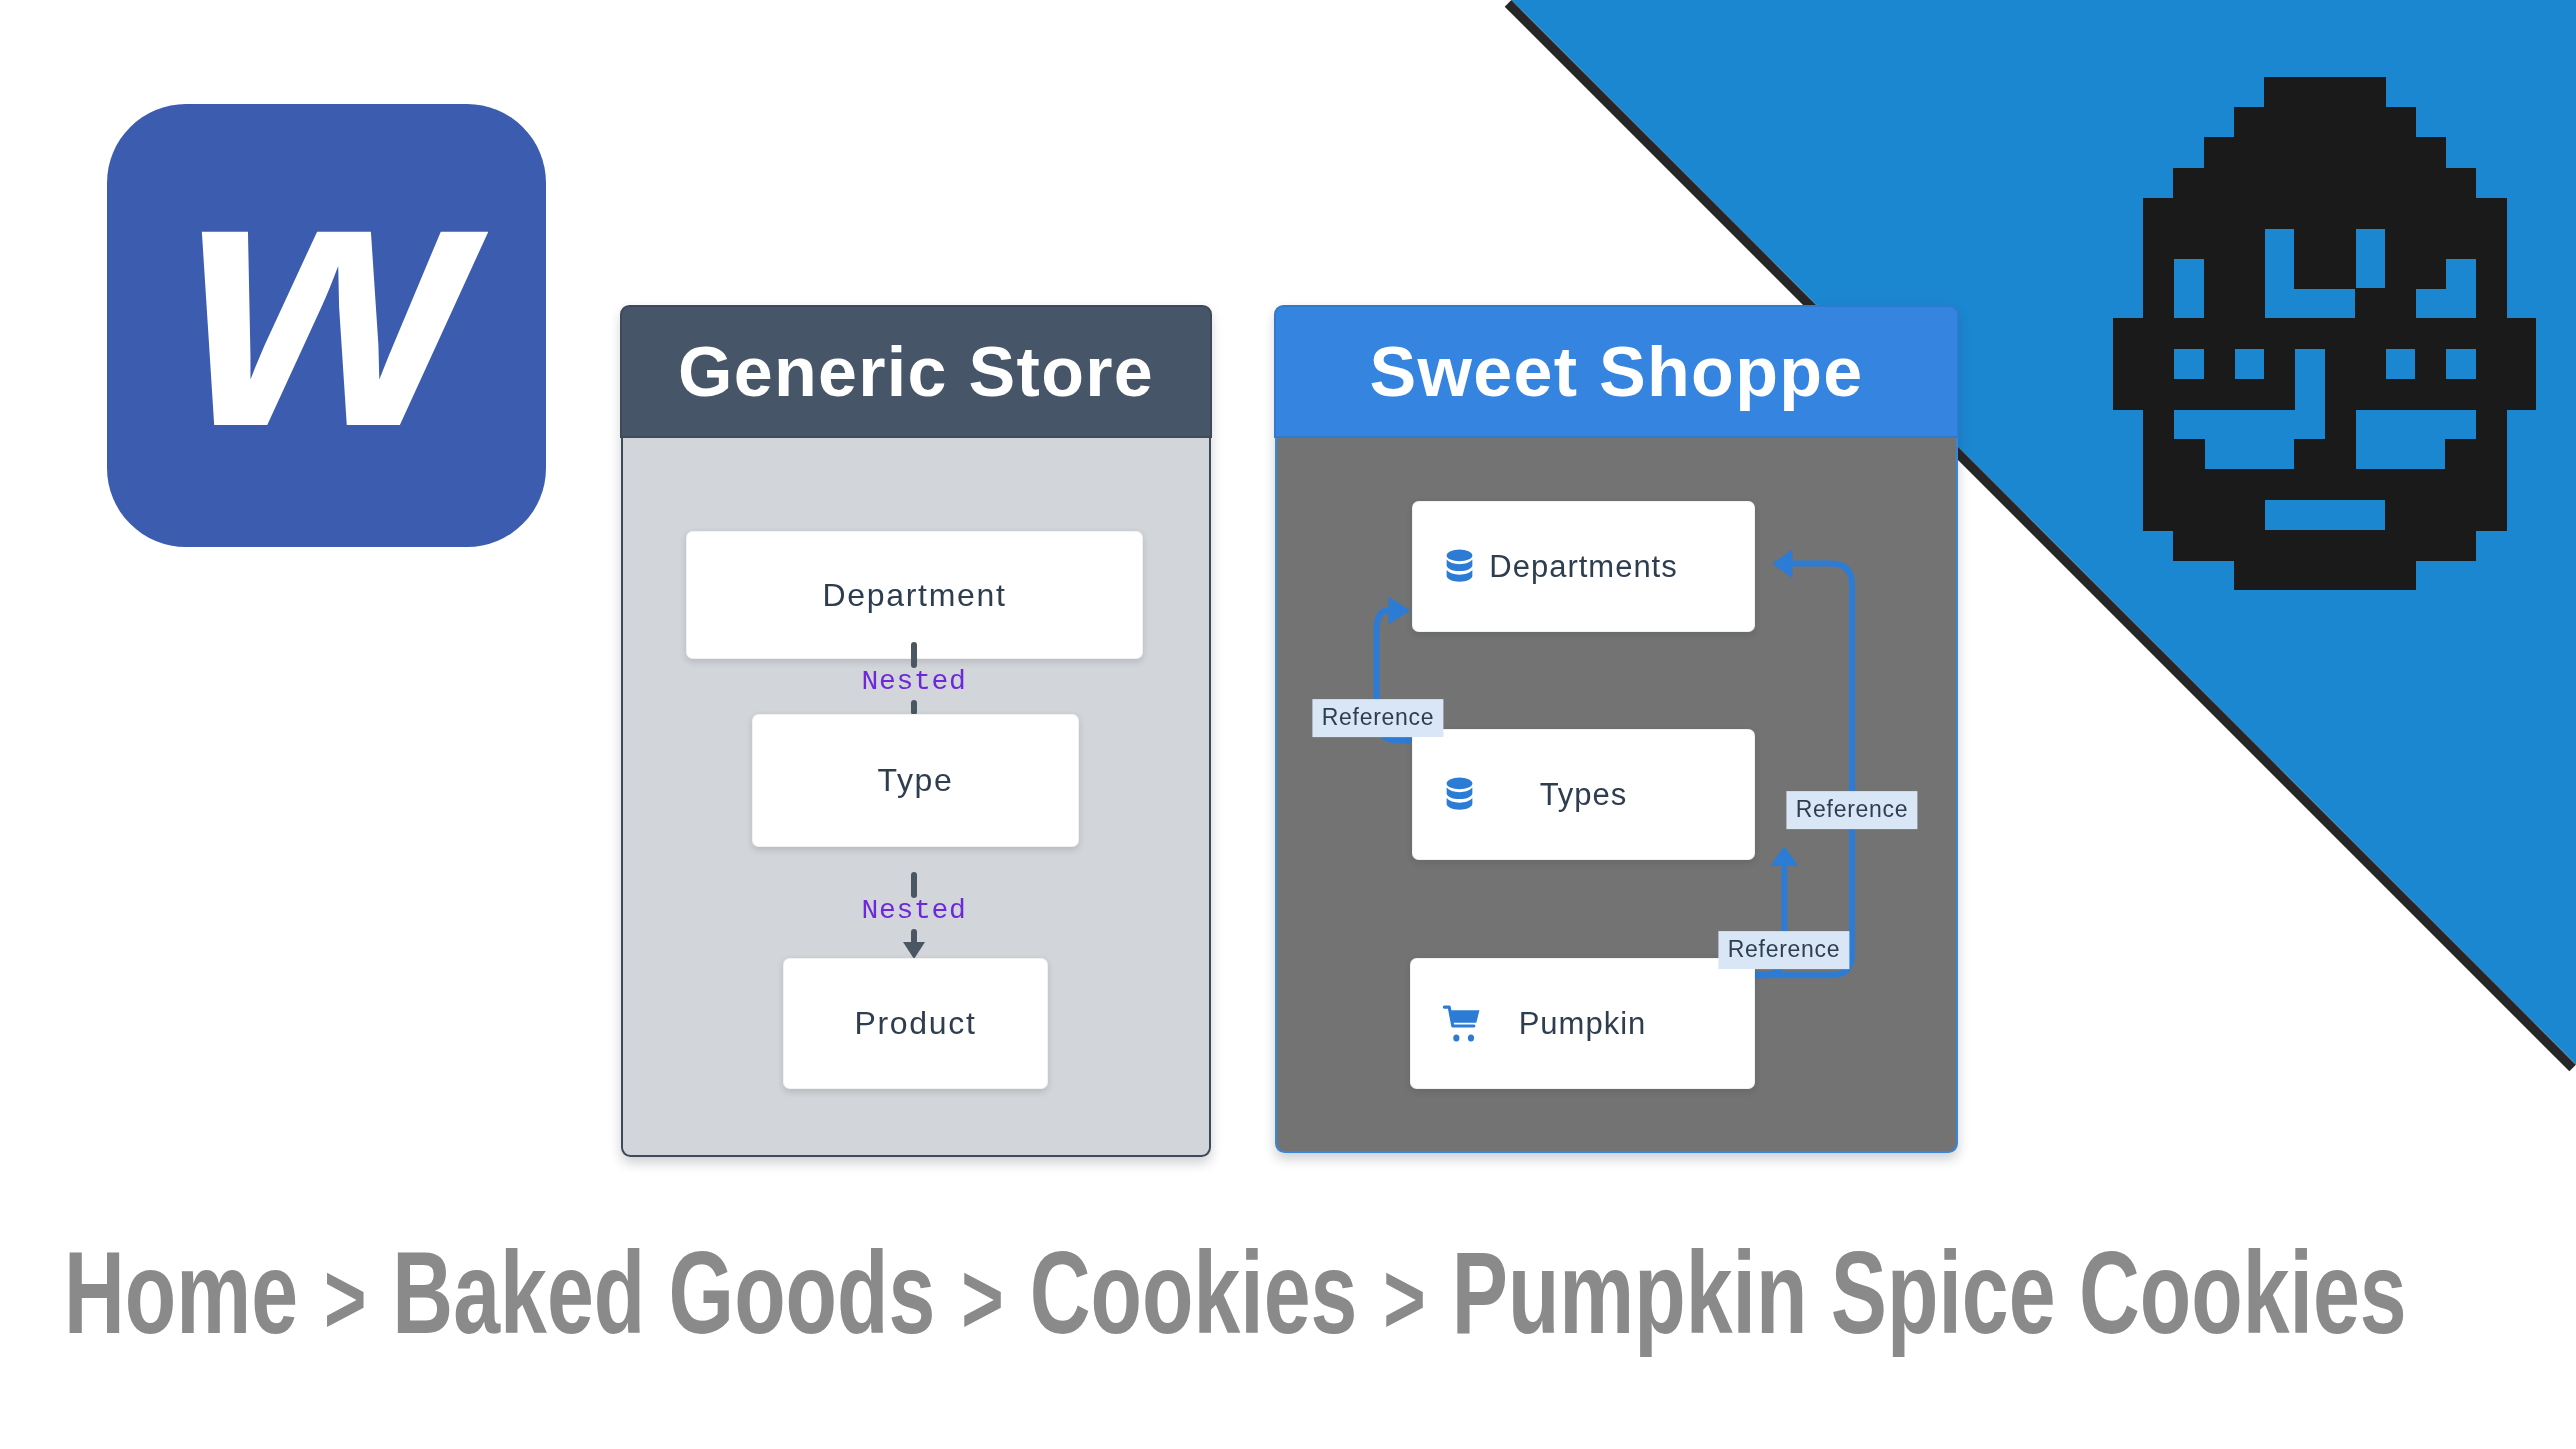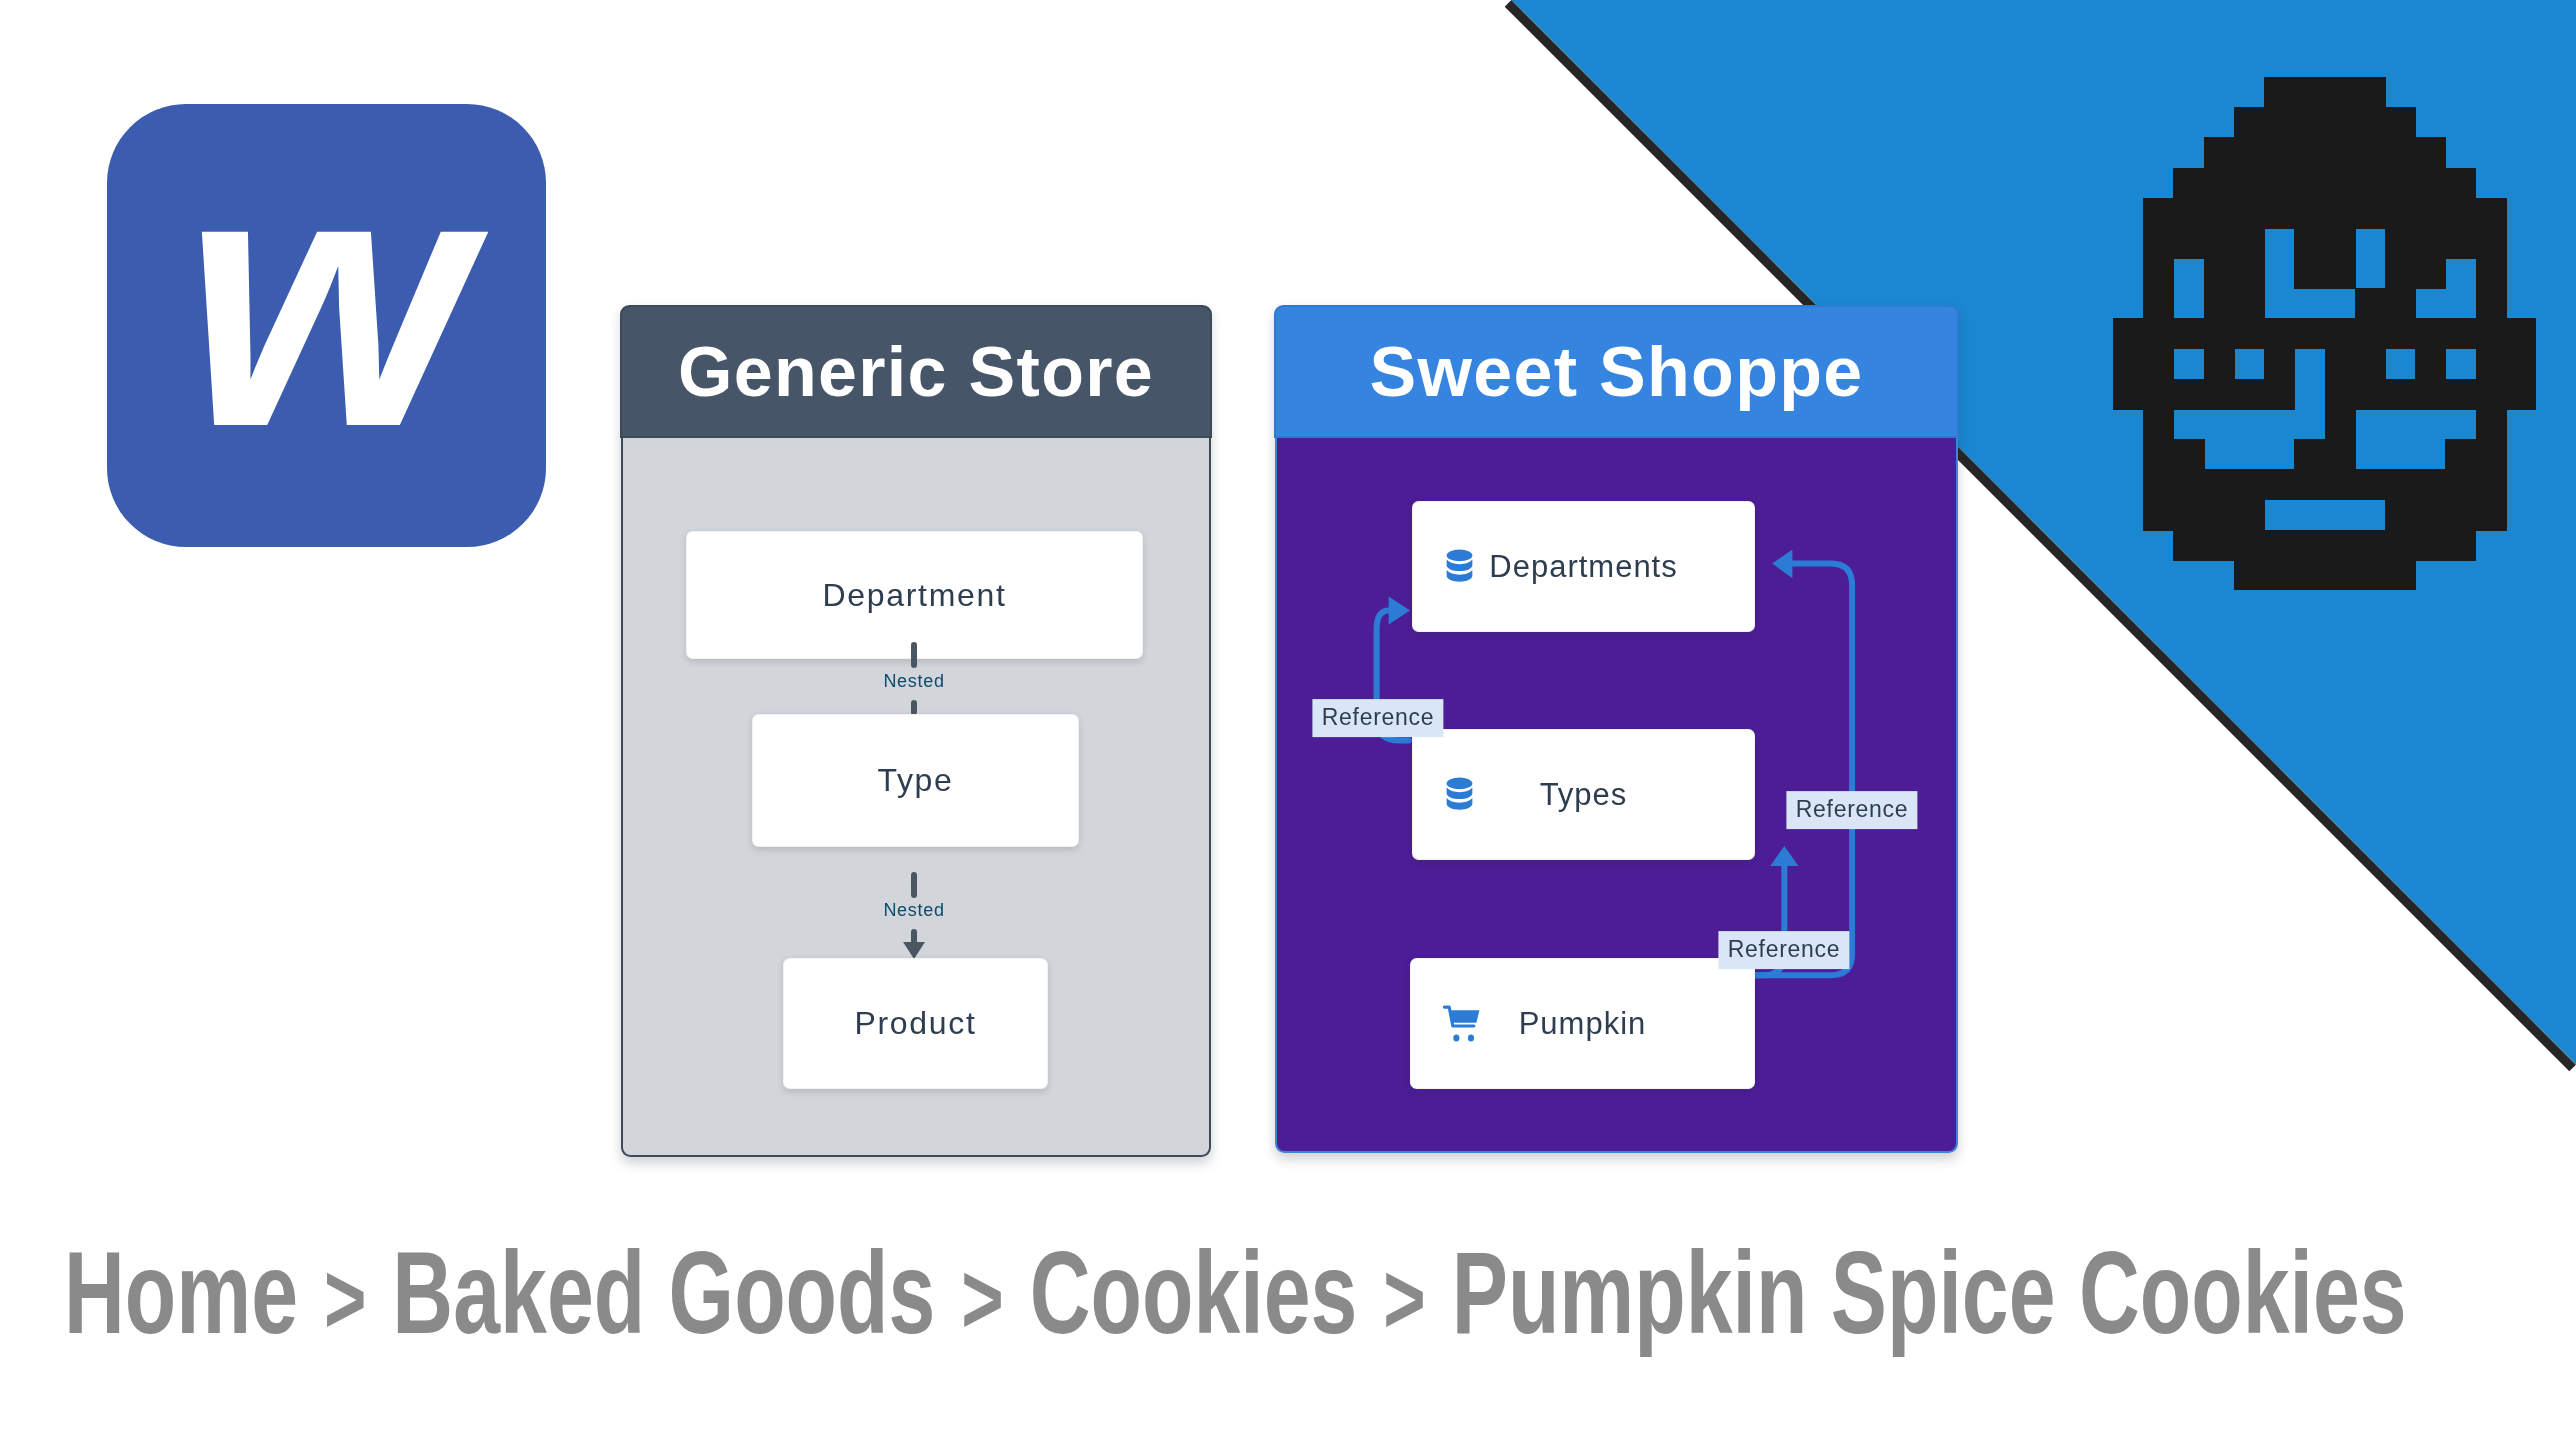--- a/index.html
+++ b/index.html
@@ -12,37 +12,37 @@
 
   
   .logo{position:absolute;left:107px;top:104px;width:439px;height:443px;border-radius:79px;
         background:#3c5cb0;display:flex;align-items:center;justify-content:center;}
   .logo-w{color:#ffffff;font-size:366px;font-weight:700;font-style:italic;line-height:1;
           transform:translateY(-27px);}
 
   
   .panel{position:absolute;top:306px;border-radius:9.4px;box-shadow:0 5.4px 12px rgba(30,40,55,.22);}
   .panel-generic{left:621px;width:586px;height:847px;background:#d2d5d9;border:2.7px solid #3e4a59;}
-  .panel-sweet{left:1275px;width:679px;height:843px;background:#4c1d95;border:2.7px solid #3a86da;text-decoration:underline;}
+  .panel-sweet{left:1275px;width:679px;height:843px;background:#737373;border:2.7px solid #3a86da;text-decoration:underline;}
   .panel-hdr{position:absolute;left:-2.7px;top:-2.7px;right:-2.7px;height:129px;border-radius:9.4px 9.4px 0 0;
              display:flex;align-items:center;justify-content:center;}
   .panel-generic .panel-hdr{background:#475568;border:2.7px solid #3e4a59;}
   .panel-sweet  .panel-hdr{background:#3584e0;border:2.7px solid #2f7ace;}
   .panel-title{color:#ffffff;font-size:70px;font-weight:700;letter-spacing:1.3px;}
 
   .box{position:absolute;background:#ffffff;border-radius:6.7px;border:0.7px solid rgba(0,0,0,.05);
        box-shadow:0 2.7px 6.7px rgba(40,50,60,.16);display:flex;align-items:center;justify-content:center;
        color:#2e3d4f;}
   .panel-generic .box{font-size:32px;letter-spacing:1.7px;}
   .panel-sweet   .box{font-size:31px;letter-spacing:1px;}
   .box-icon{position:absolute;left:31px;top:50%;transform:translateY(-50%);}
 
   
   .dash{position:absolute;width:6px;border-radius:3.4px;background:#4a5763;}
-  .nested{position:absolute;transform:translate(-50%,-50%);font-size:18px;color:#0c4a6e;letter-spacing:0.7px;}
+  .nested{position:absolute;transform:translate(-50%,-50%);font-size:28px;color:#6d28d9;letter-spacing:0.7px;font-family:Liberation Mono, monospace;}
   .gen-arrowhead{position:absolute;width:0;height:0;border-left:11.4px solid transparent;
                  border-right:11.4px solid transparent;border-top:17.4px solid #4a5763;}
 
   
   .arrows-svg{position:absolute;left:0;top:0;width:674px;height:837px;pointer-events:none;}
   .arrows-svg path{fill:none;stroke:#2c7cd5;stroke-width:9;stroke-linecap:round;}
   .arrows-svg polygon{fill:#2c7cd5;}
   .ref-label{position:absolute;transform:translate(-50%,-50%);font-size:23px;color:#2e3d4f;
              background:#d8e6f5;padding:5.4px 9.4px;letter-spacing:0.7px;margin-top:40px;}
 

